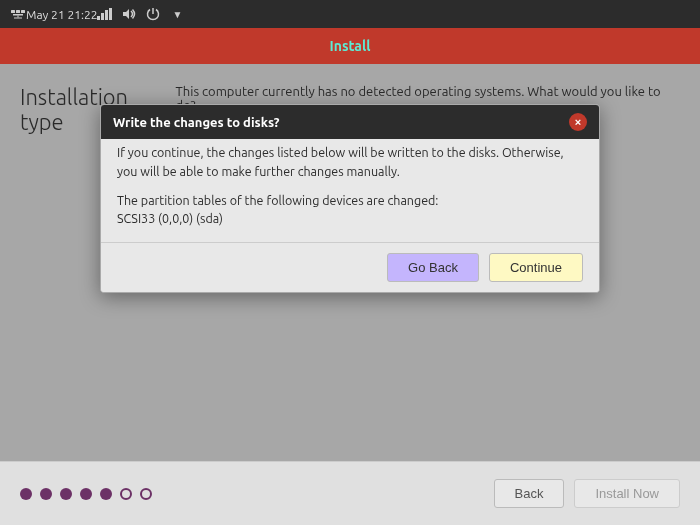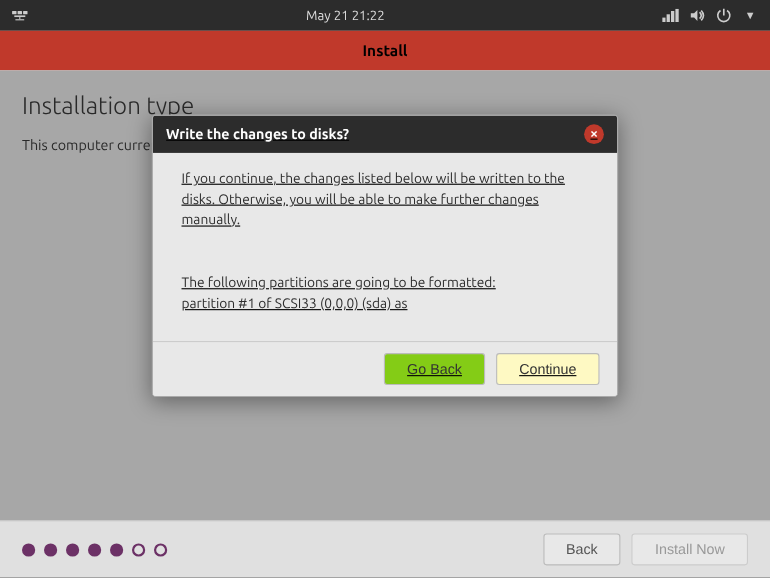--- a/index.html
+++ b/index.html
@@ -12,21 +12,21 @@
       overflow: hidden;
       position: relative;
     }
 
     
     .top-bar {
       background: #2c2c2c;
       height: 28px;
       display: flex;
       align-items: center;
-      justify-content: space-between;
+      justify-content: flex-start;
       padding: 0 10px;
       color: #fff;
     }
     .top-bar-center {
       font-size: 12px;
       color: #ddd;
     }
     .top-bar-right {
       display: flex;
       align-items: center;
@@ -51,53 +51,52 @@
       flex-direction: column;
     }
 
     
     .installer-titlebar {
       background: #c0392b;
       height: 36px;
       display: flex;
       align-items: center;
       justify-content: center;
-      color: #000000;
+      color: #5eead4;
       font-size: 14px;
       font-weight: bold;
       flex-shrink: 0;
     }
 
     
     .installer-content {
       flex: 1;
       background: #efefef;
       padding: 20px 20px 10px 20px;
       position: relative;
       display: flex;
-      flex-direction: column;
     }
 
     .page-title {
       font-size: 22px;
       color: #3c3c3c;
       font-weight: 300;
       margin-bottom: 16px;
     }
 
     .description-text {
       font-size: 13px;
       color: #3c3c3c;
       margin-bottom: 10px;
     }
 
     
     .installer-bottom {
       background: #e0e0e0;
-      height: 52px;
+      height: 64px;
       display: flex;
       align-items: center;
       justify-content: space-between;
       padding: 0 20px;
       flex-shrink: 0;
       border-top: 1px solid #ccc;
     }
 
     .dots-container {
       display: flex;
@@ -151,24 +150,23 @@
       align-items: flex-start;
       justify-content: center;
       padding-top: 40px;
       z-index: 10;
     }
 
     .modal {
       background: #e8e8e8;
       border: 1px solid #aaa;
       border-radius: 4px;
-      width: 424px;
+      width: 500px;
       box-shadow: 0 4px 20px rgba(0,0,0,0.4);
       overflow: hidden;
-      text-decoration: underline;
     }
 
     .modal-header {
       background: #2c2c2c;
       color: #fff;
       padding: 8px 12px;
       display: flex;
       align-items: center;
       justify-content: space-between;
       font-size: 13px;
@@ -184,25 +182,24 @@
       color: #fff;
       font-size: 11px;
       cursor: pointer;
       display: flex;
       align-items: center;
       justify-content: center;
       font-weight: bold;
     }
 
     .modal-body {
-      padding: 14px 16px;
+      padding: 4px 16px;
       font-size: 12.5px;
       color: #2c2c2c;
       line-height: 1.5;
-      margin-left: 10px;
     }
 
     .modal-body p {
       margin-bottom: 10px;
     }
 
     .modal-body .indent {
       margin-left: 20px;
     }
 
@@ -214,21 +211,21 @@
       background: #e8e8e8;
       border-top: 1px solid #ccc;
     }
 
     .modal-btn {
       padding: 6px 20px;
       border-radius: 3px;
       font-size: 13px;
       cursor: pointer;
       border: 1px solid #bbb;
-      background: #84cc16;
+      background: #c4b5fd;
       color: #333;
     }
 
     .modal-btn.primary {
       background: #fef9c3;
       font-weight: normal;
     }
   </style>
 </head>
 <body>
@@ -292,25 +289,22 @@
         <div class="modal-header">
           <span>Write the changes to disks?</span>
           <button class="modal-close-btn">
             <span>×</span>
           </button>
         </div>
 
         <div class="modal-body">
           <p>If you continue, the changes listed below will be written to the disks. Otherwise, you will be able to make further changes manually.</p>
           <p>
-            <br>
-          </p>
-          <p>
-            <span>The following partitions are going to be formatted:</span><br>
-            <span>partition #1 of SCSI33 (0,0,0) (sda) as</span>
+            <span>The partition tables of the following devices are changed:</span><br>
+            <span>SCSI33 (0,0,0) (sda)</span>
           </p>
           <div class="indent">
           </div>
         </div>
 
         <div class="modal-footer">
           <button class="modal-btn">Go Back</button>
           <button class="modal-btn primary">Continue</button>
         </div>
       </div>

